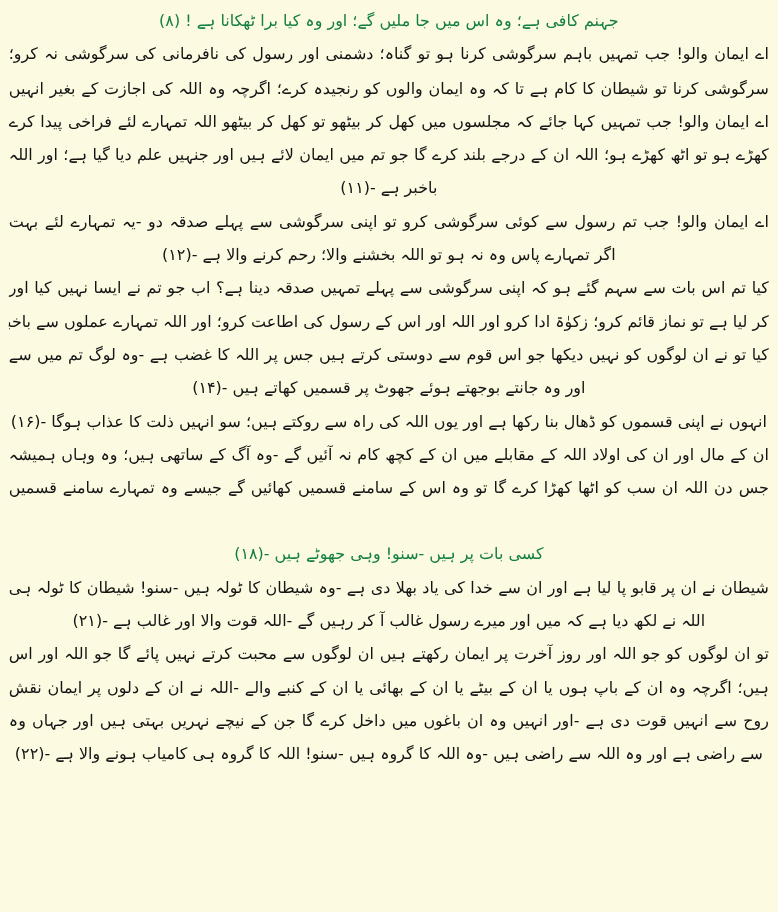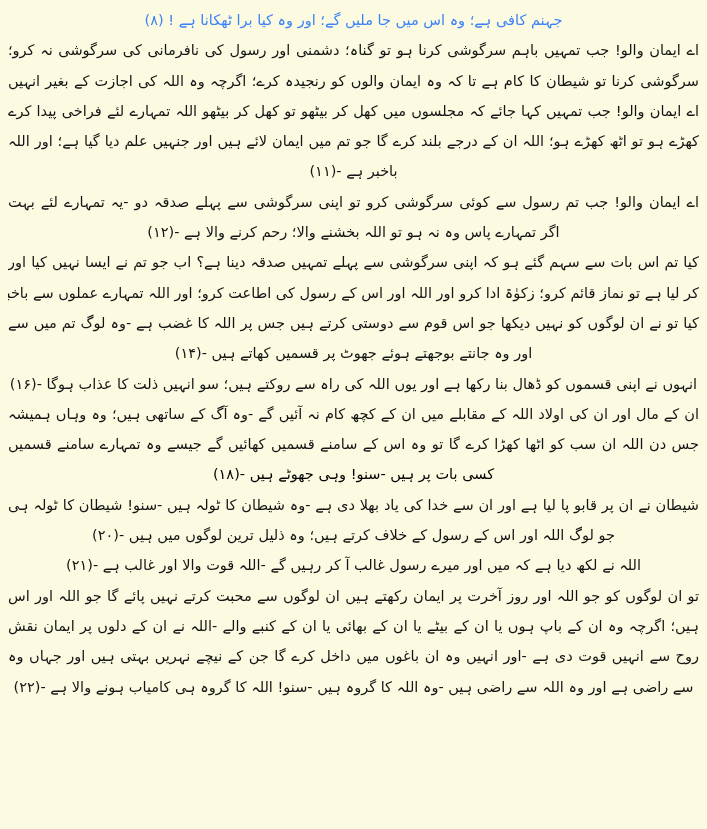--- a/index.html
+++ b/index.html
@@ -36,36 +36,35 @@
     white-space: normal;
   }
   .line.center {
     text-align: center;
   }
 </style>
 </head>
 <body style="background: rgb(252, 251, 226);">
 
 <div class="page">
-    <div class="line center" dir="rtl" style="color: #3b82f6;">جہنم کافی ہے؛ وہ اس میں جا ملیں گے؛ اور وہ کیا برا ٹھکانا ہے ! (۸)</div>
+    <div class="line center" dir="rtl" style="color: #15803d;">جہنم کافی ہے؛ وہ اس میں جا ملیں گے؛ اور وہ کیا برا ٹھکانا ہے ! (۸)</div>
     <div class="line full" dir="rtl" style="color: rgb(20, 20, 20);">اے ایمان والو! جب تمہیں باہم سرگوشی کرنا ہو تو گناہ؛ دشمنی اور رسول کی نافرمانی کی سرگوشی نہ کرو؛ مگر نیکی اور پرہیز گاری کی</div>
     <div class="line full" dir="rtl" style="color: rgb(20, 20, 20);">سرگوشی کرنا تو شیطان کا کام ہے تا کہ وہ ایمان والوں کو رنجیدہ کرے؛ اگرچہ وہ اللہ کی اجازت کے بغیر انہیں کچھ نقصان بھی نہیں</div>
     <div class="line full" dir="rtl" style="color: rgb(20, 20, 20);">اے ایمان والو! جب تمہیں کہا جائے کہ مجلسوں میں کھل کر بیٹھو تو کھل کر بیٹھو اللہ تمہارے لئے فراخی پیدا کرے گا؛ اور جب کہا جائے کہ اٹھ</div>
     <div class="line full" dir="rtl" style="color: rgb(20, 20, 20);">کھڑے ہو تو اٹھ کھڑے ہو؛ اللہ ان کے درجے بلند کرے گا جو تم میں ایمان لائے ہیں اور جنہیں علم دیا گیا ہے؛ اور اللہ تمہارے عملوں سے</div>
     <div class="line center" dir="rtl" style="color: rgb(20, 20, 20);">باخبر ہے -(۱۱)</div>
     <div class="line full" dir="rtl" style="color: rgb(20, 20, 20);">اے ایمان والو! جب تم رسول سے کوئی سرگوشی کرو تو اپنی سرگوشی سے پہلے صدقہ دو -یہ تمہارے لئے بہت اچھا اور بہت پاکیزہ ہے -ہاں!</div>
     <div class="line center" dir="rtl" style="color: rgb(20, 20, 20);">اگر تمہارے پاس وہ نہ ہو تو اللہ بخشنے والا؛ رحم کرنے والا ہے -(۱۲)</div>
     <div class="line full" dir="rtl" style="color: rgb(20, 20, 20);">کیا تم اس بات سے سہم گئے ہو کہ اپنی سرگوشی سے پہلے تمہیں صدقہ دینا ہے؟ اب جو تم نے ایسا نہیں کیا اور اللہ نے بھی تمہاری طرف رجوع</div>
     <div class="line center" dir="rtl" style="color: rgb(20, 20, 20);">کر لیا ہے تو نماز قائم کرو؛ زکوٰۃ ادا کرو اور اللہ اور اس کے رسول کی اطاعت کرو؛ اور اللہ تمہارے عملوں سے باخبر ہے -(۱۳)</div>
     <div class="line full" dir="rtl" style="color: rgb(20, 20, 20);">کیا تو نے ان لوگوں کو نہیں دیکھا جو اس قوم سے دوستی کرتے ہیں جس پر اللہ کا غضب ہے -وہ لوگ تم میں سے نہیں اور نہ ان میں سے ہیں؛</div>
     <div class="line center" dir="rtl" style="color: rgb(20, 20, 20);">اور وہ جانتے بوجھتے ہوئے جھوٹ پر قسمیں کھاتے ہیں -(۱۴)</div>
     <div class="line center" dir="rtl" style="color: rgb(20, 20, 20);">انہوں نے اپنی قسموں کو ڈھال بنا رکھا ہے اور یوں اللہ کی راہ سے روکتے ہیں؛ سو انہیں ذلت کا عذاب ہوگا -(۱۶)</div>
     <div class="line full" dir="rtl" style="color: rgb(20, 20, 20);">ان کے مال اور ان کی اولاد اللہ کے مقابلے میں ان کے کچھ کام نہ آئیں گے -وہ آگ کے ساتھی ہیں؛ وہ وہاں ہمیشہ رہیں گے -(۱۷)</div>
     <div class="line full" dir="rtl" style="color: rgb(20, 20, 20);">جس دن اللہ ان سب کو اٹھا کھڑا کرے گا تو وہ اس کے سامنے قسمیں کھائیں گے جیسے وہ تمہارے سامنے قسمیں کھاتے ہیں اور سمجھتے ہیں کہ وہ</div>
-    <div class="line center" dir="rtl" style="color: #000000;">کسی بات پر ہیں -سنو! وہی جھوٹے ہیں -(۱۸)</div>
+    <div class="line center" dir="rtl" style="color: #15803d; margin-top: 30px;">کسی بات پر ہیں -سنو! وہی جھوٹے ہیں -(۱۸)</div>
     <div class="line full" dir="rtl" style="color: rgb(20, 20, 20);">شیطان نے ان پر قابو پا لیا ہے اور ان سے خدا کی یاد بھلا دی ہے -وہ شیطان کا ٹولہ ہیں -سنو! شیطان کا ٹولہ ہی نقصان اٹھانے والا ہے -</div>
-    <div class="line center" dir="rtl" style="color: rgb(20, 20, 20);">جو لوگ اللہ اور اس کے رسول کے خلاف کرتے ہیں؛ وہ ذلیل ترین لوگوں میں ہیں -(۲۰)</div>
     <div class="line center" dir="rtl" style="color: rgb(20, 20, 20);">اللہ نے لکھ دیا ہے کہ میں اور میرے رسول غالب آ کر رہیں گے -اللہ قوت والا اور غالب ہے -(۲۱)</div>
     <div class="line full" dir="rtl" style="color: rgb(20, 20, 20);">تو ان لوگوں کو جو اللہ اور روز آخرت پر ایمان رکھتے ہیں ان لوگوں سے محبت کرتے نہیں پائے گا جو اللہ اور اس کے رسول کے خلاف کرتے</div>
     <div class="line full" dir="rtl" style="color: rgb(20, 20, 20);">ہیں؛ اگرچہ وہ ان کے باپ ہوں یا ان کے بیٹے یا ان کے بھائی یا ان کے کنبے والے -اللہ نے ان کے دلوں پر ایمان نقش کر دیا ہے اور اپنی</div>
     <div class="line full" dir="rtl" style="color: rgb(20, 20, 20);">روح سے انہیں قوت دی ہے -اور انہیں وہ ان باغوں میں داخل کرے گا جن کے نیچے نہریں بہتی ہیں اور جہاں وہ ہمیشہ رہیں گے -اللہ ان</div>
     <div class="line center" dir="rtl" style="color: rgb(20, 20, 20);">سے راضی ہے اور وہ اللہ سے راضی ہیں -وہ اللہ کا گروہ ہیں -سنو! اللہ کا گروہ ہی کامیاب ہونے والا ہے -(۲۲)</div>
   </div>
 
 </body></html>

